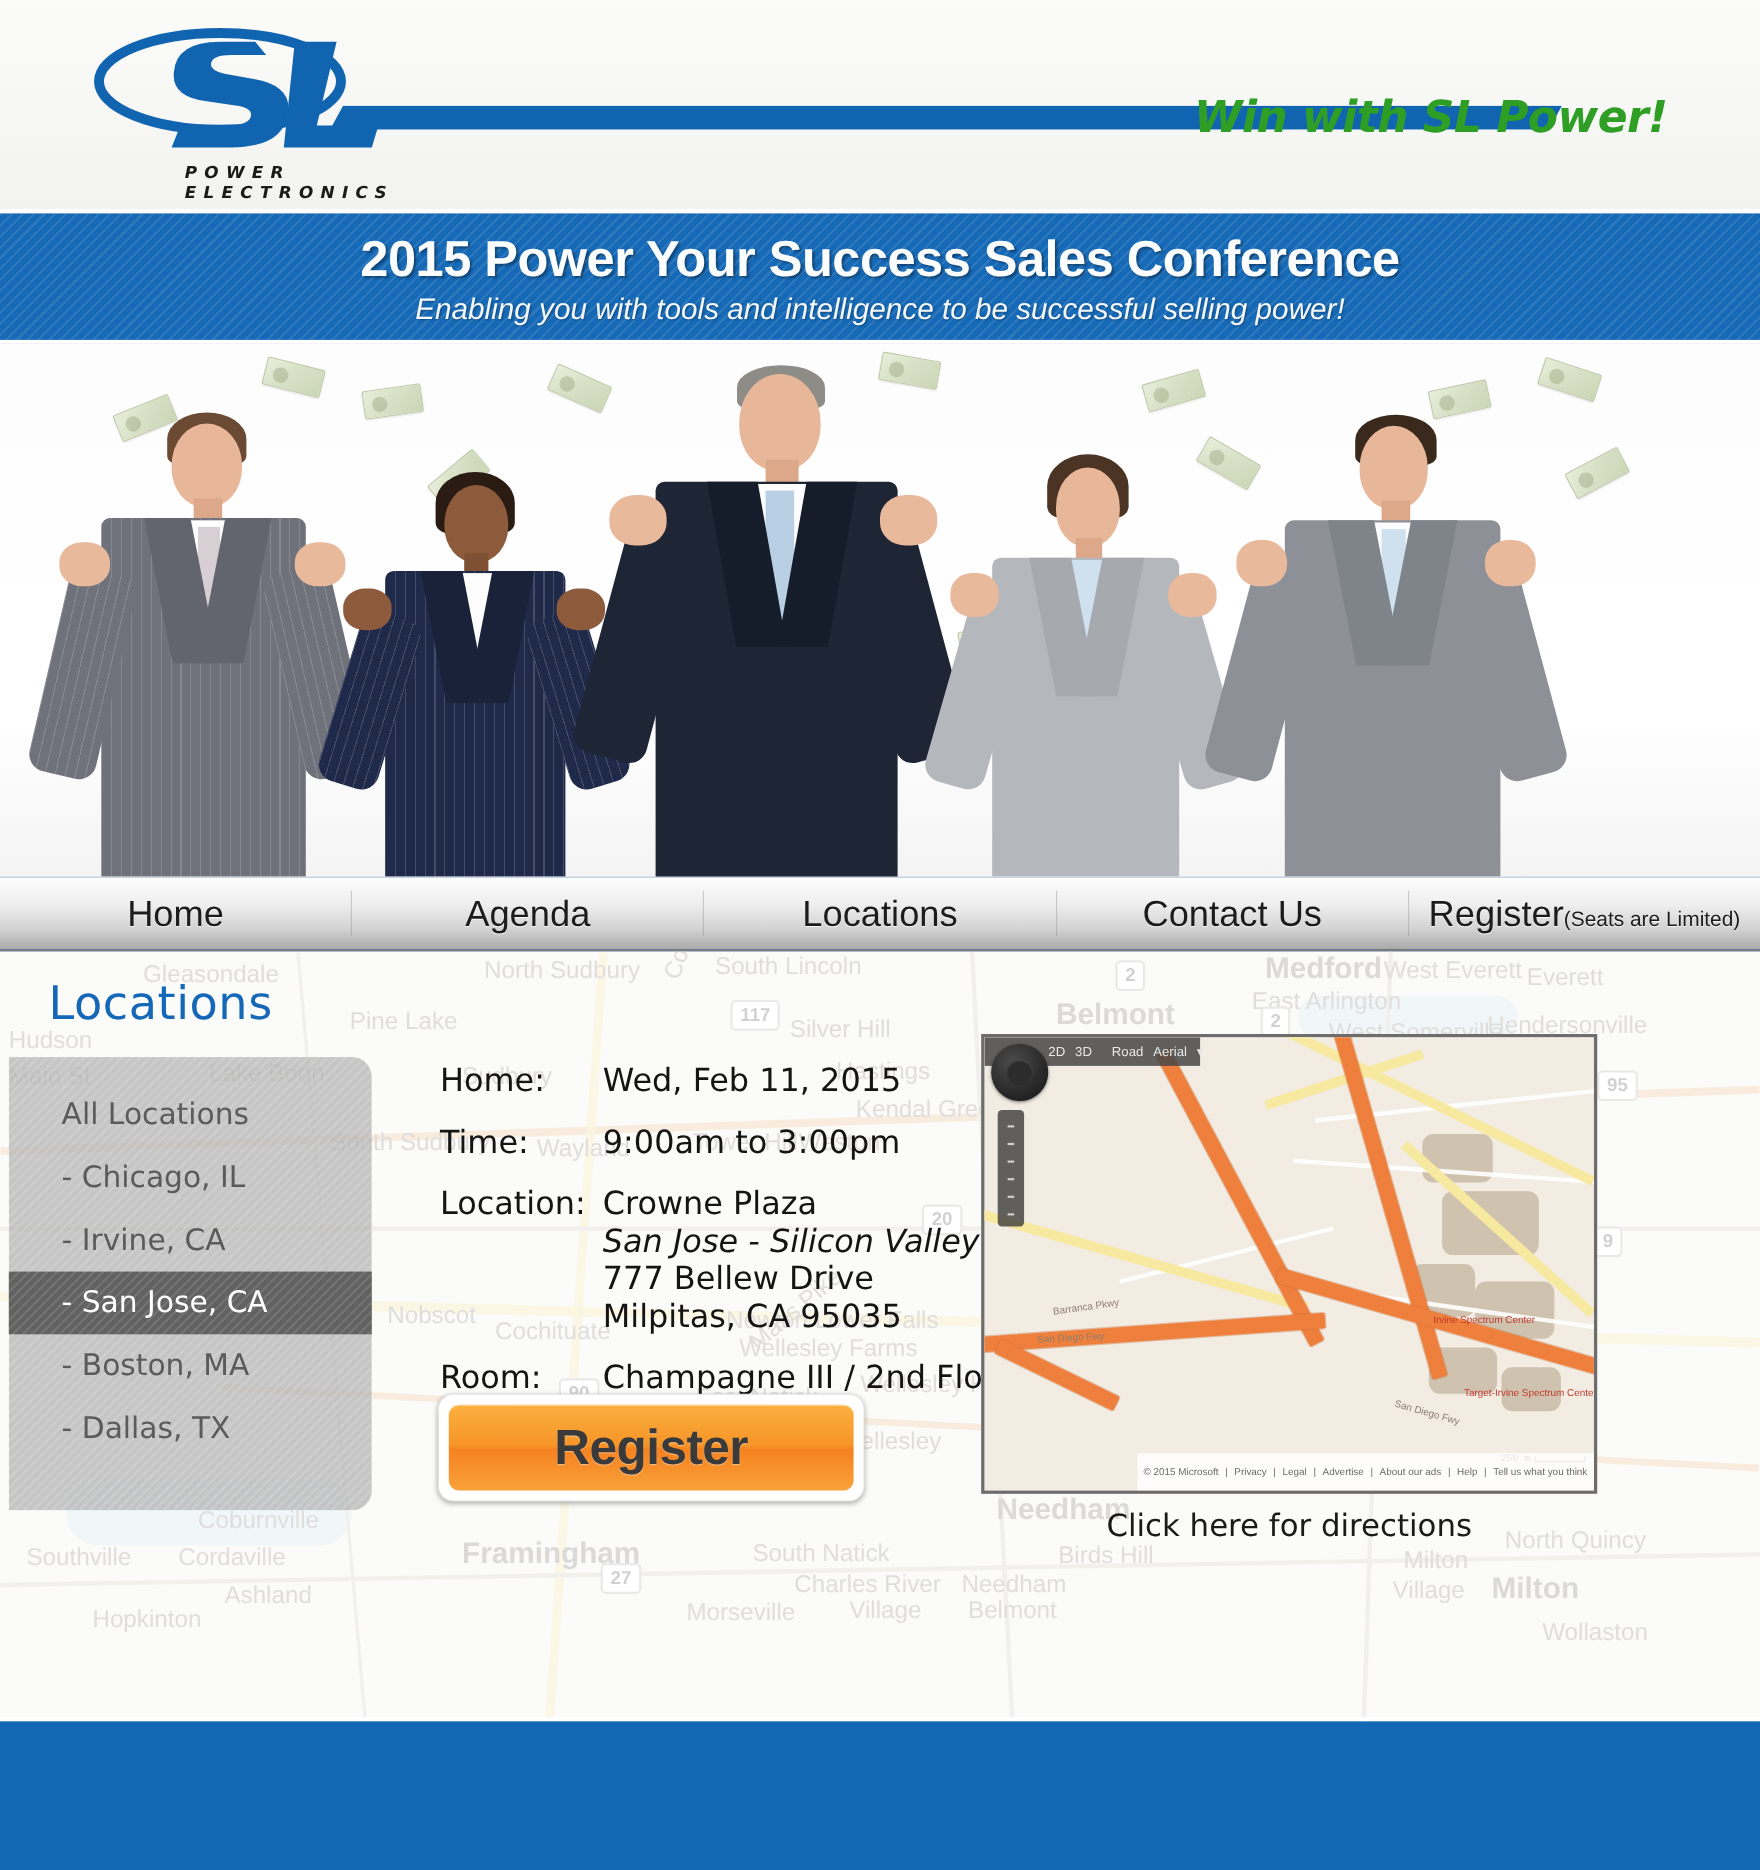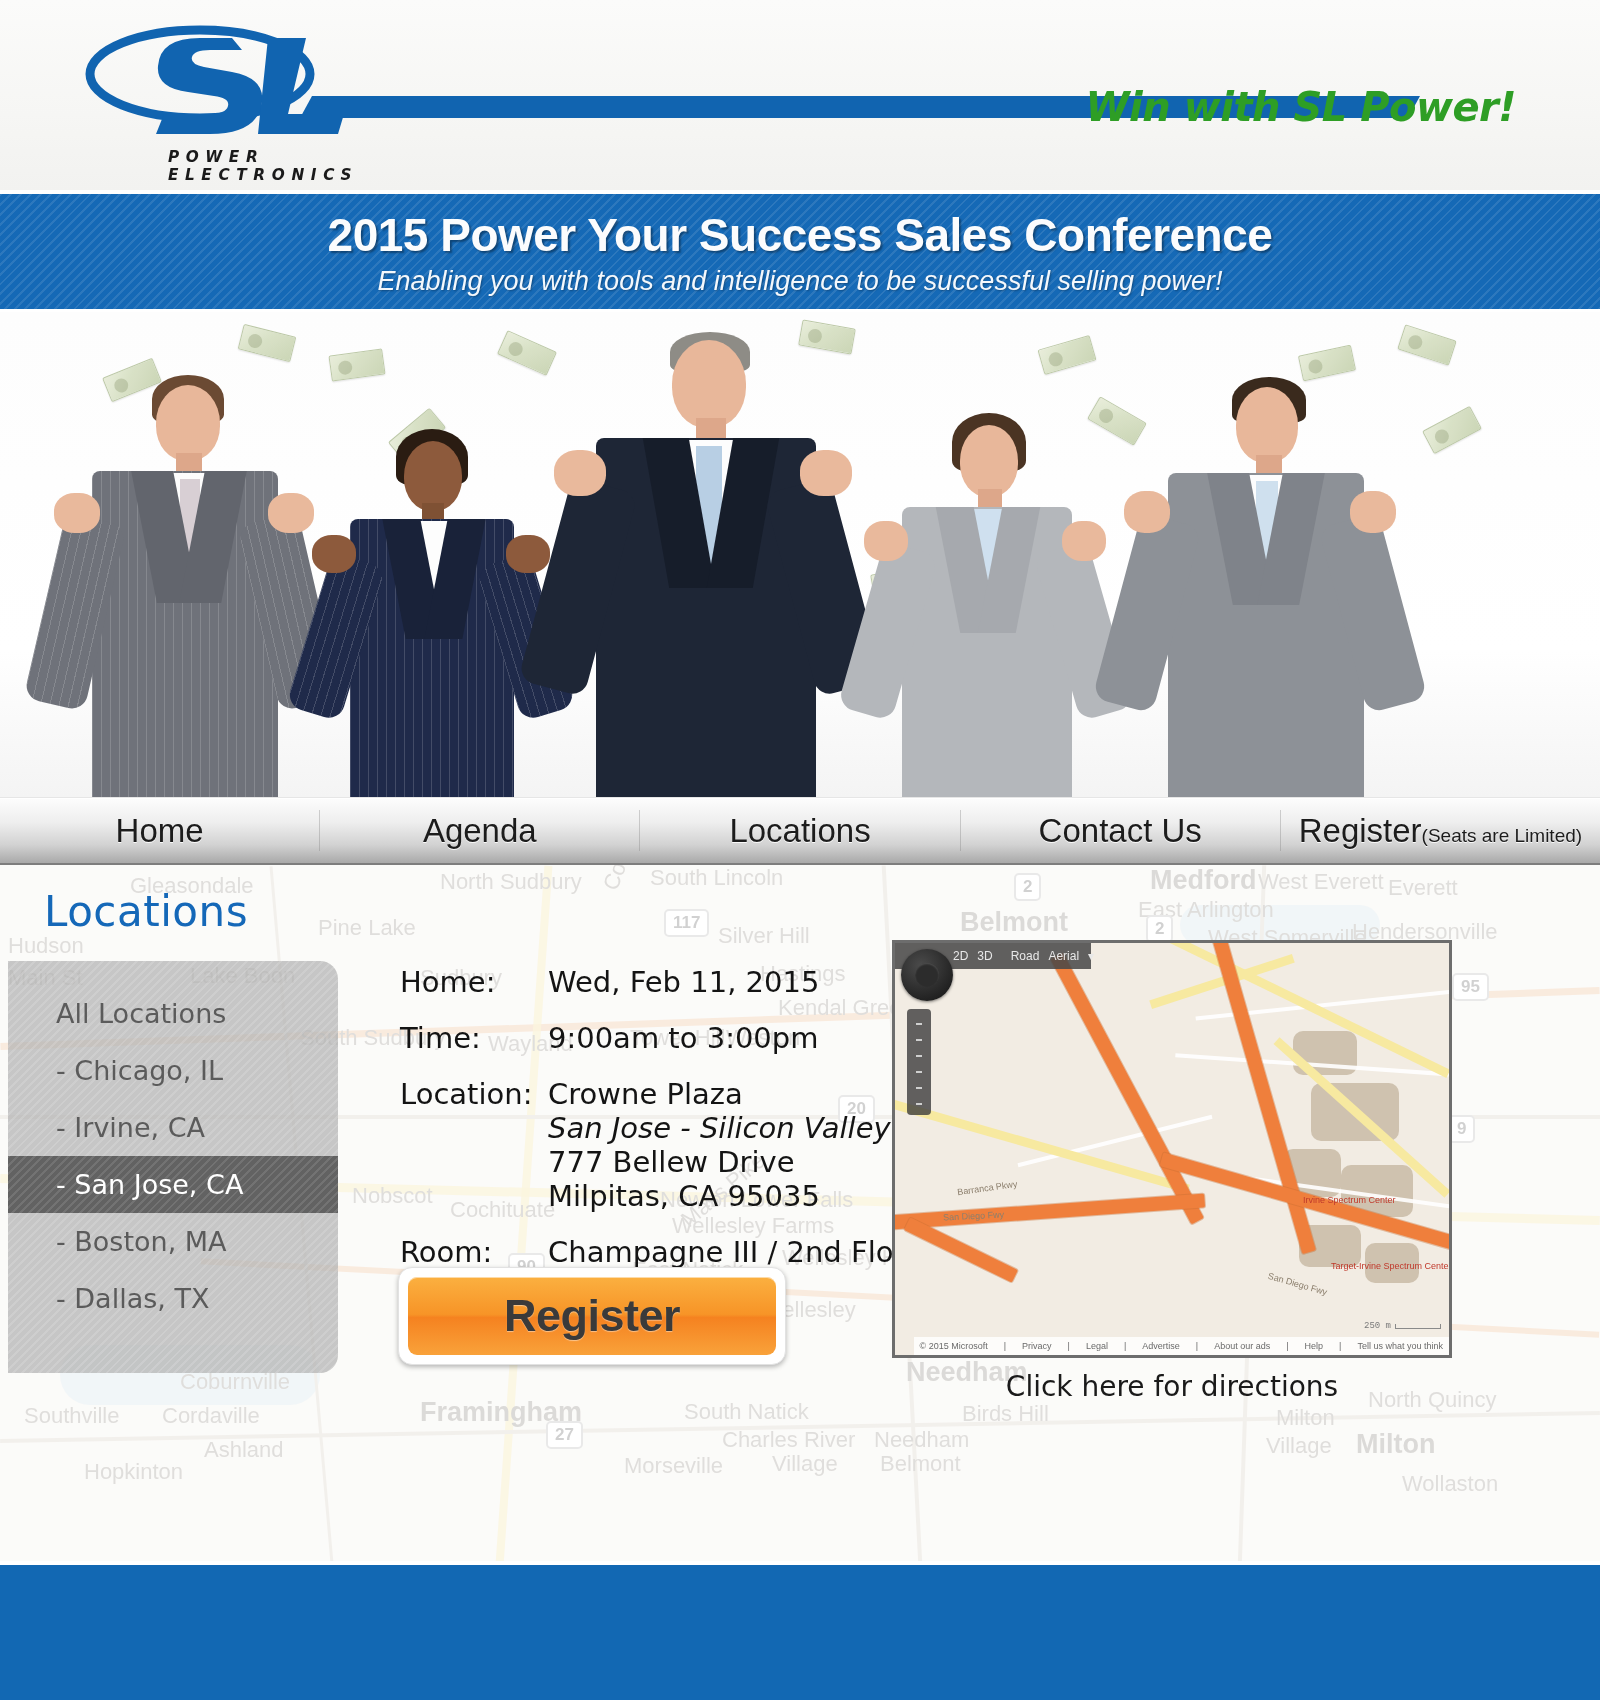--- a/index.html
+++ b/index.html
@@ -212,23 +212,23 @@
     content: ""; position: absolute; left: 14px; top: 14px; width: 24px; height: 24px;
     border-radius: 50%; background: #2c2c2c;
     box-shadow: inset 0 1px 2px rgba(255,255,255,0.18);
   }
   .mw-zoom {
     position: absolute; left: 12px; top: 66px; width: 24px; height: 106px;
     background: rgba(60,60,60,0.8); border-radius: 4px;
   }
   .mw-zoom .pip { position: absolute; left: 9px; width: 6px; height: 2px; background: #cfcfcf; }
   .mw-attr {
-    position: absolute; right: 0; bottom: 0; height: 18px;
+    position: absolute; right: 0; bottom: 0; height: 34px;
     background: rgba(255,255,255,0.82); color: #6a6a6a; font-size: 9px;
-    display: flex; align-items: center; gap: 16px; padding: 0 6px; white-space: nowrap;
+    display: flex; align-items: center; gap: 6px; padding: 0 6px; white-space: nowrap;
   }
   .mw-attr .lk { color: #6a6a6a; }
   .mw-scale {
     position: absolute; right: 8px; bottom: 24px; font-size: 9px; color: #7a7a7a;
     display: flex; align-items: center; gap: 4px; font-family: Liberation Mono, monospace;
   }
   .mw-scale .bar { width: 46px; height: 5px; border: 1px solid #8a8a8a; border-top: none; }
   .map-caption {
     position: absolute; left: 892px; top: 505px; width: 560px; text-align: center;
     font-family: "DejaVu Sans", sans-serif;

